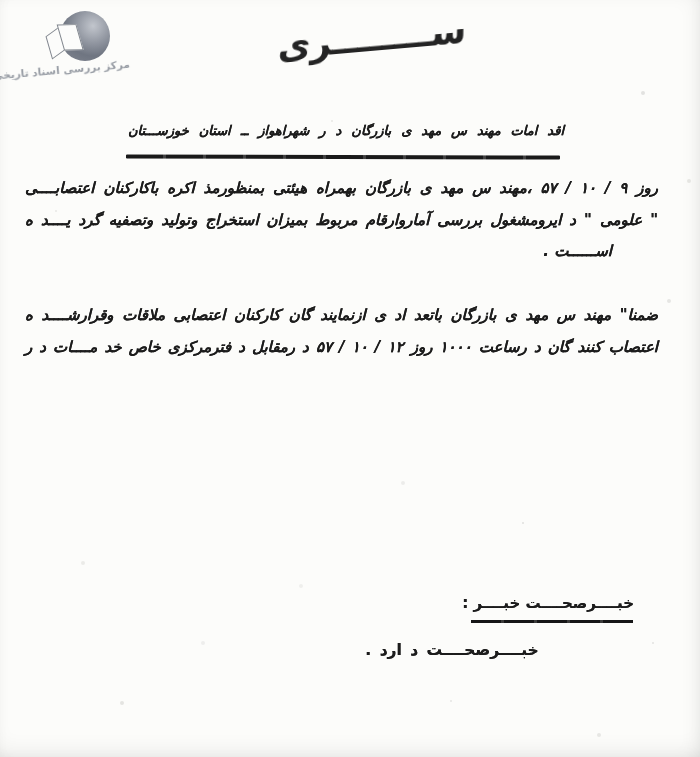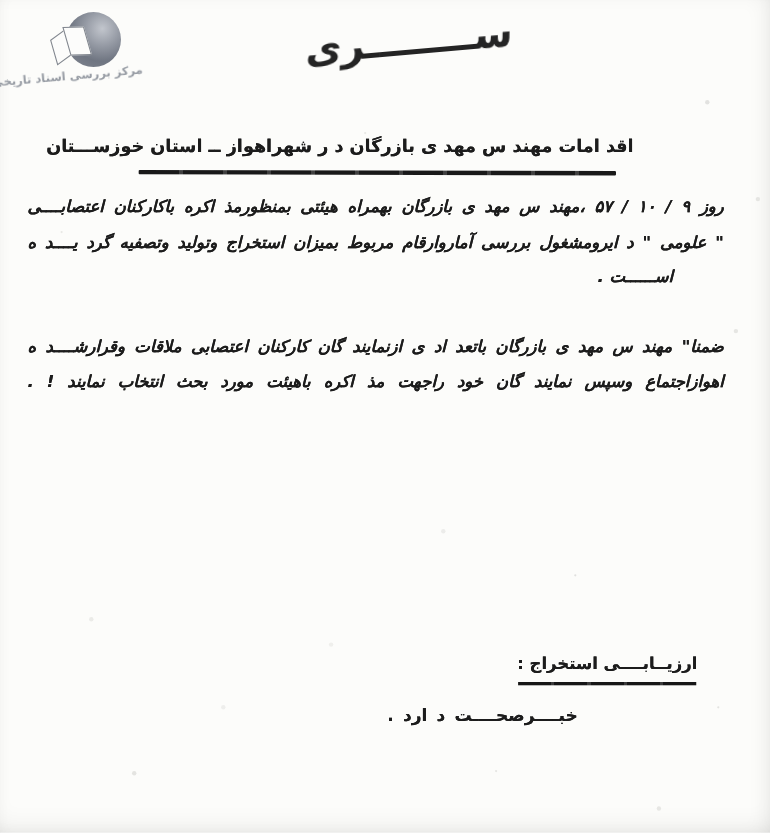--- a/index.html
+++ b/index.html
@@ -54,25 +54,26 @@
   
   .classification {
     position: absolute; left: 272px; top: 18px; width: 200px;
     font-size: 36px; font-weight: bold; color: #242424;
     text-align: center;
     transform: rotate(-5deg) skewX(-6deg);
     filter: blur(0.3px);
   }
   
   .doc-title {
-    position: absolute; left: 140px; top: 123px; width: 436px;
-    font-size: 16px; font-weight: bold;
+    position: absolute; left: 128px; top: 123px; width: 436px;
+    font-size: 13px; font-weight: bold;
     text-align: justify; text-align-last: justify;
     white-space: nowrap;
     text-shadow: 0 0 0.5px #222;
+    font-style: italic;
   }
   .title-underline {
     position: absolute; left: 126px; top: 155px; width: 434px; height: 3.5px;
     background: repeating-linear-gradient(90deg, #191919 0 37px, #404040 37px 40px);
     transform: rotate(0.15deg);
     border-radius: 1px;
   }
   
   .para {
     position: absolute; left: 25px; width: 633px;
@@ -88,21 +89,21 @@
     position: absolute; left: 470px; top: 594px; width: 164px;
     font-size: 15px; font-weight: bold; text-align: right;
     white-space: nowrap; text-shadow: 0 0 0.45px #2a2a2a;
   }
   .eval-underline {
     position: absolute; left: 471px; top: 620px; width: 162px; height: 2.6px;
     background: repeating-linear-gradient(90deg, #161616 0 30px, #3b3b3b 30px 33px);
   }
   .eval-value {
     position: absolute; left: 352px; top: 641px; width: 200px;
-    font-size: 15.5px; font-weight: bold; text-align: left;
+    font-size: 15.5px; font-weight: bold; text-align: center;
     word-spacing: 3px; white-space: nowrap;
     text-shadow: 0 0 0.45px #2a2a2a;
   }
 </style>
 </head>
 <body>
 
 <div class="page">
 
   <div class="noise"></div>
@@ -122,20 +123,20 @@
   <div class="title-underline"></div>
 
   <div class="para para1">
     <div class="line">روز ۹ / ۱۰ / ۵۷ ،مهند س مهد ی بازرگان بهمراه هیئتی بمنظورمذ اکره باکارکنان اعتصابــــی</div>
     <div class="line">" علومی " د ایرومشغول بررسی آماروارقام مربوط بمیزان استخراج وتولید وتصفیه گرد یــــد ه</div>
     <div class="line last-short">اســــــت .</div>
   </div>
 
   <div class="para para2">
     <div class="line">ضمنا" مهند س مهد ی بازرگان باتعد اد ی ازنمایند گان کارکنان اعتصابی ملاقات وقرارشــــد ه</div>
-    <div class="line">اهوازاجتماع وسپس نمایند گان خود راجهت مذ اکره باهیئت مورد بحث انتخاب نمایند ! .</div>
+    <div class="line">اعتصاب کنند گان د رساعت ۱۰۰۰ روز ۱۲ / ۱۰ / ۵۷ د رمقابل د فترمرکزی خاص خد مــــات د ر</div>
   </div>
 
-  <div class="eval-label">ارزیــابــــی استخراج :</div>
+  <div class="eval-label">خبــــرصحــــت خبــــر :</div>
   <div class="eval-underline"></div>
   <div class="eval-value">خبــــرصحــــت د ارد .</div>
 
 </div>
 
 </body></html>

